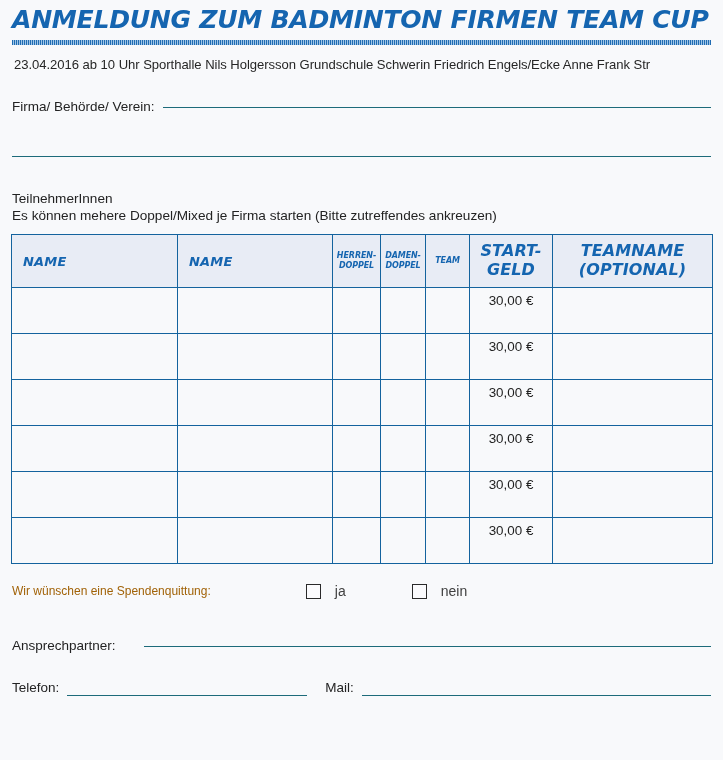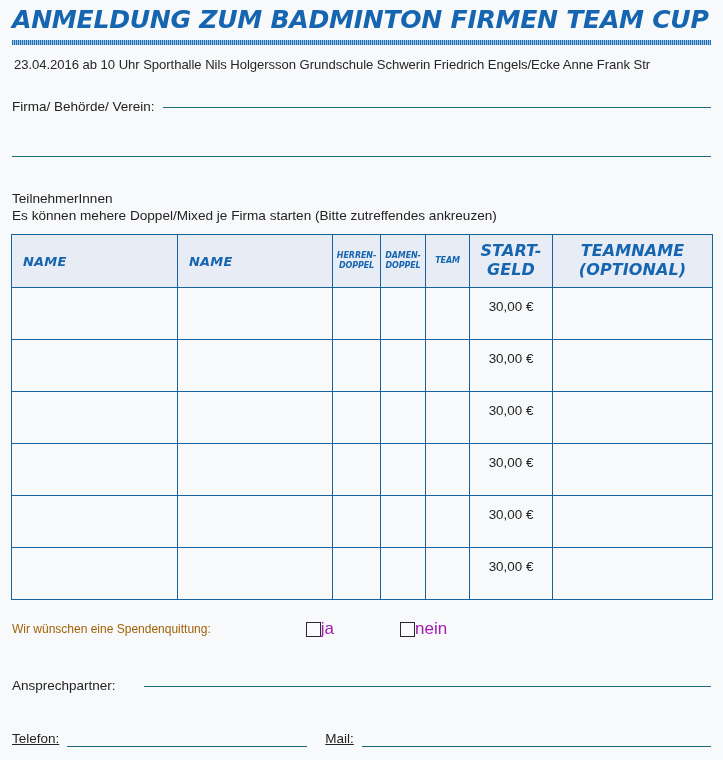--- a/index.html
+++ b/index.html
@@ -138,21 +138,21 @@
   }
   .entry-table tbody td {
     height: 40px;
     background: #f8f9fb;
     vertical-align: top;
   }
   td.fee-cell {
     text-align: center;
     font-size: 13.4px;
     color: #1f1f1f;
-    padding-top: 11px;
+    padding-top: 5px;
   }
 
   
   .receipt-row {
     display: flex;
     align-items: center;
     margin: 19px 0 0 12px;
   }
   .receipt-label {
     font-size: 12px;
@@ -164,35 +164,34 @@
     margin-left: 0;
   }
   .checkbox-box {
     width: 13px;
     height: 13px;
     border: 1.7px solid #2a2a2a;
     background: #fbfbfd;
     display: inline-block;
   }
   .checkbox-text {
-    font-size: 17px;
-    color: #a21caf;
-    margin-left: 0;
+    font-size: 14px;
+    color: #404040;
+    margin-left: 14px;
   }
   #cb-ja-group { margin-left: 95px; }
   #cb-nein-group { margin-left: 66px; justify-content: center; }
 
   #ansprech-field { margin-top: 39px; gap: 20px; }
 
   .phone-mail-row {
     display: flex;
     align-items: flex-end;
     padding: 0 12px;
-    margin-top: 37px;
-    text-decoration: underline;
+    margin-top: 26px;
   }
   .pm-rule-short {
     flex: 0 0 240px;
     border-bottom: 1.6px solid #1d6b7a;
     height: 1px;
     margin-left: 8px;
   }
   .pm-spacer { flex: 0 0 18px; }
 </style>
 </head>

